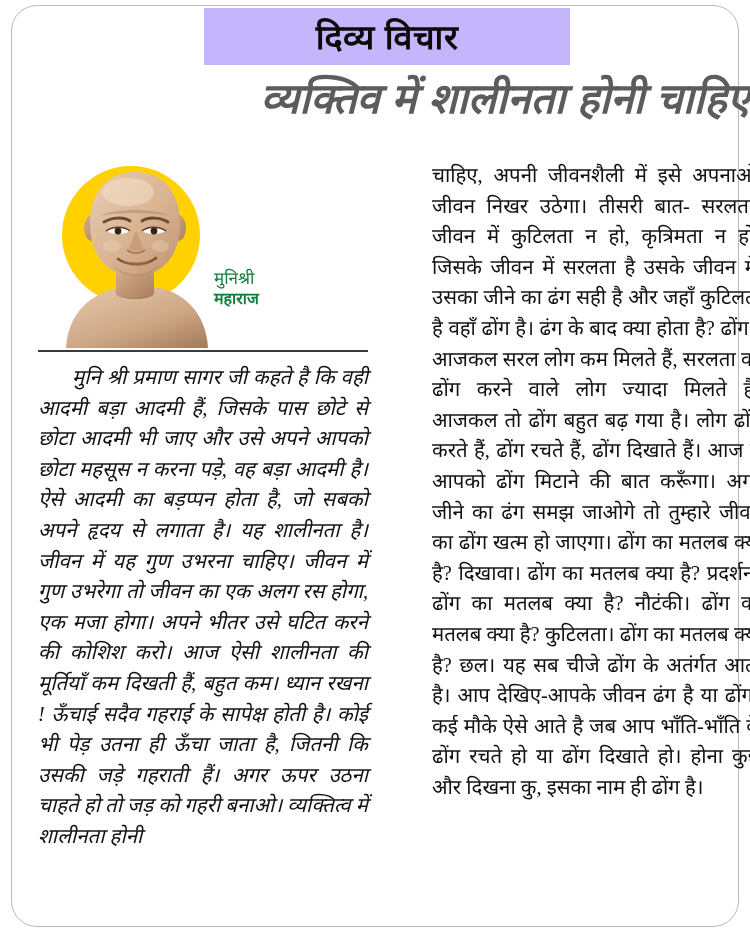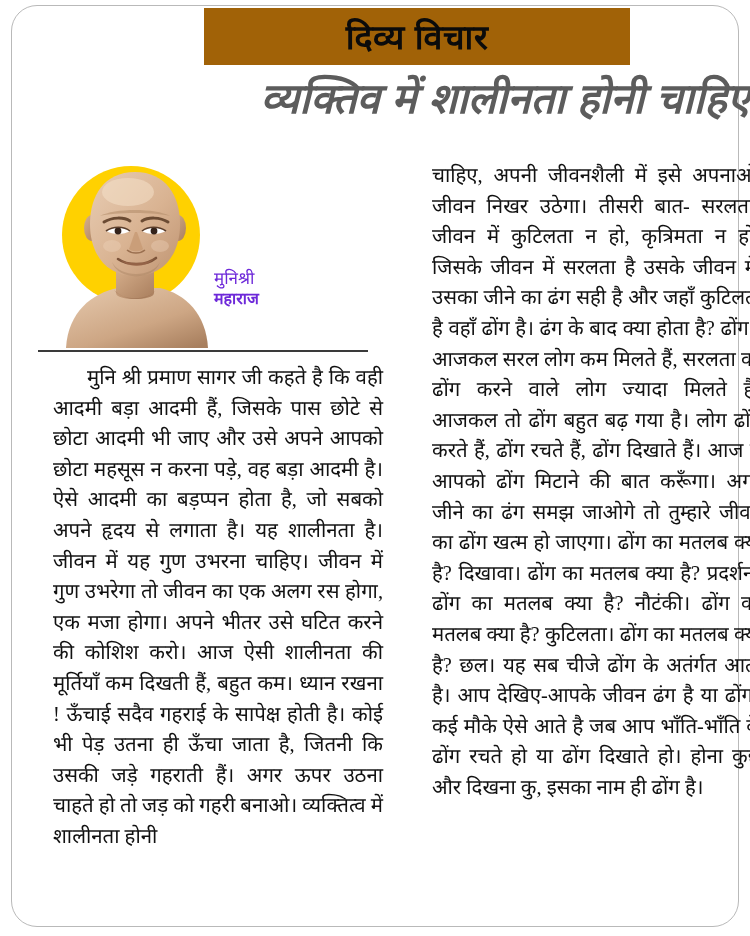--- a/index.html
+++ b/index.html
@@ -33,23 +33,23 @@
     border-radius: 26px;
     background: transparent;
     pointer-events: none;
   }
 
   
   .masthead-band {
     position: absolute;
     left: 204px;
     top: 8px;
-    width: 426px;
+    width: 366px;
     height: 57px;
-    background: #a16207;
+    background: #c4b5fd;
     display: flex;
     align-items: center;
     justify-content: center;
   }
   .masthead-title {
     font-family: "Liberation Sans", "DejaVu Sans", sans-serif;
     font-weight: 700;
     font-size: 34px;
     line-height: 1;
     color: #0b0b0b;
@@ -107,21 +107,21 @@
 
   
   .monk { position: absolute; left: 18px; top: 10px; width: 160px; height: 186px; }
   .monk svg { display: block; }
 
   .caption {
     position: absolute;
     left: 176px;
     top: 116px;
     width: 156px;
-    color: #6d28d9;
+    color: #15803d;
     font-family: "Liberation Sans", "DejaVu Sans", sans-serif;
     line-height: 1.24;
   }
   .caption-pre   { font-size: 17px; font-weight: 400; }
   .caption-name  { font-size: 21px; font-weight: 700; white-space: nowrap; }
   .caption-post  { font-size: 16px; font-weight: 700; }
 
   .rule {
     position: absolute;
     left: 0;
@@ -136,23 +136,24 @@
     font-size: 20.4px;
     line-height: 30.6px;
     color: #111111;
     text-align: justify;
     text-justify: inter-word;
     hyphens: none;
   }
   .col-left .bodytext {
     position: absolute;
     top: 210px;
-    left: 15px;
+    left: 0;
     width: 330px;
     text-indent: 34px;
+    font-style: italic;
   }
   .col-right .bodytext {
     position: absolute;
     top: 8px;
     left: 0;
     width: 330px;
     margin-left: 48px;
   }
   .bodytext p { margin: 0; }
 </style>

